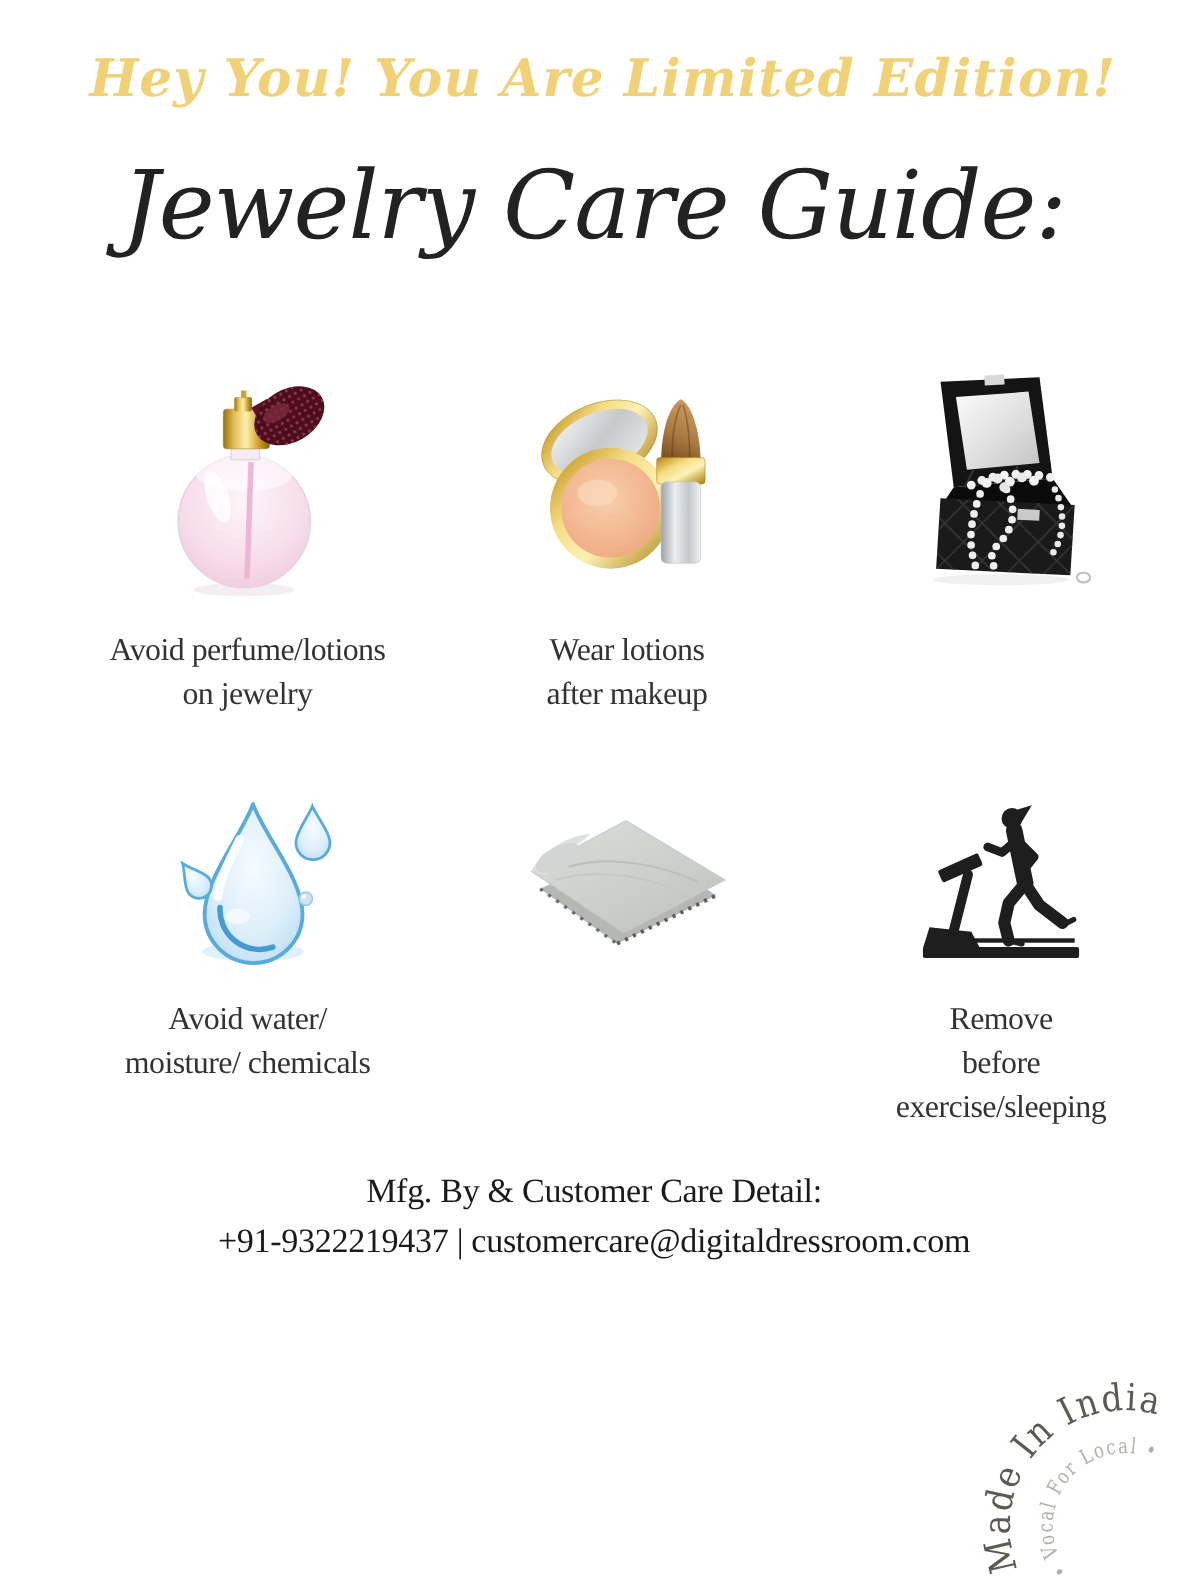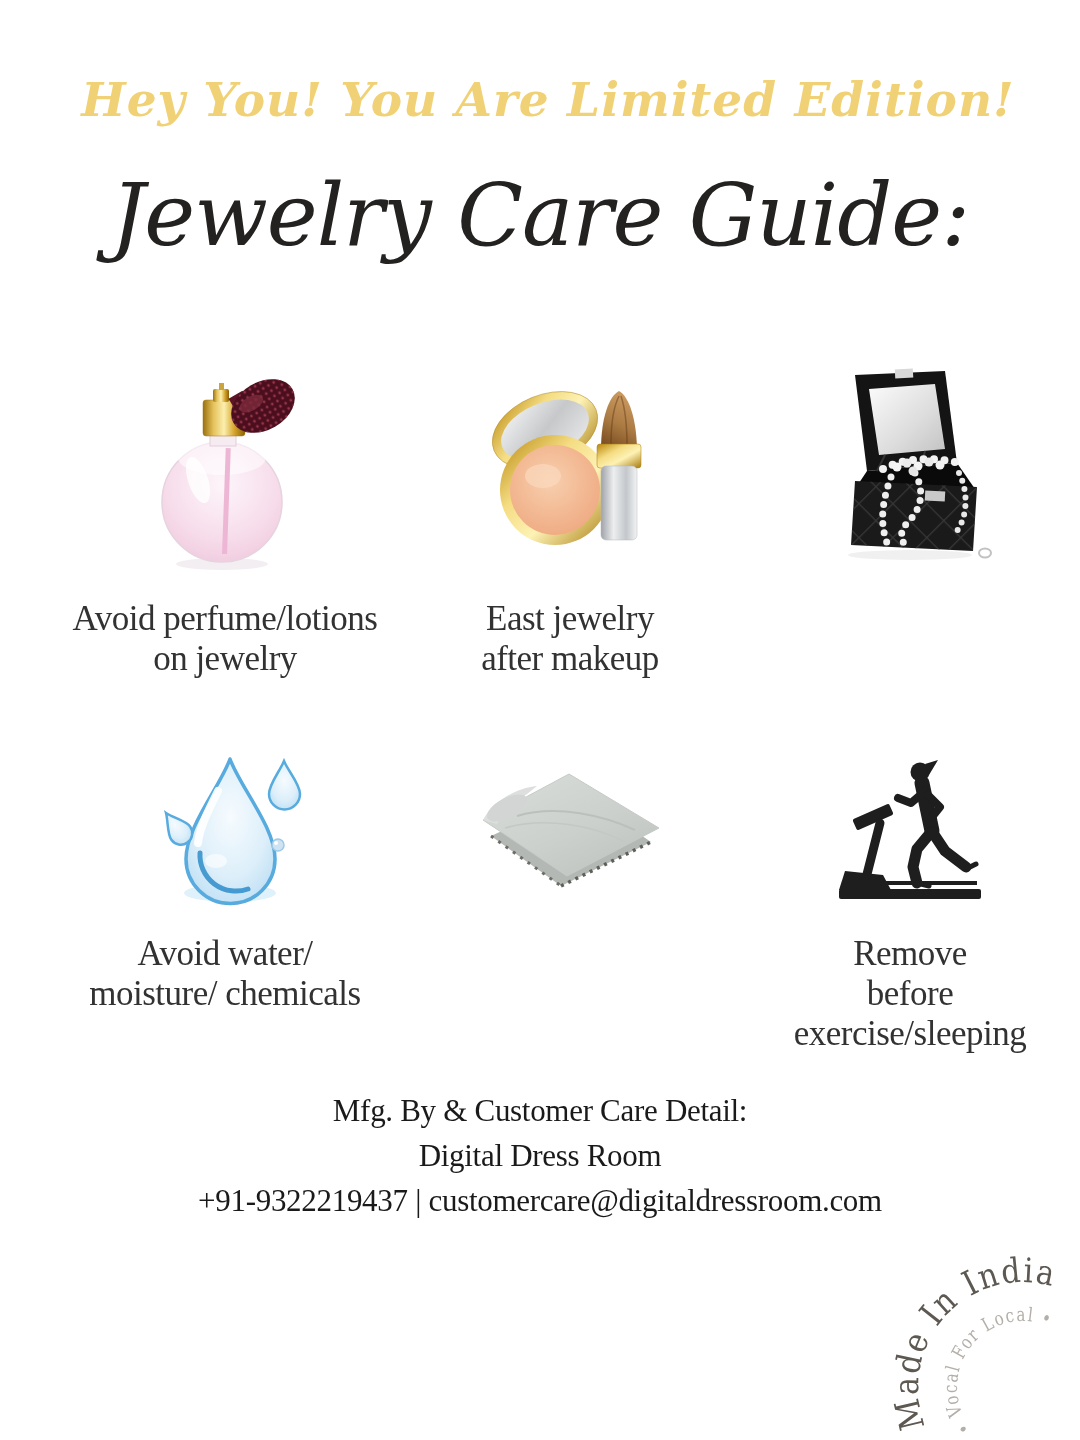--- a/index.html
+++ b/index.html
@@ -4,21 +4,21 @@
 <style>
   html,body{margin:0;padding:0;background:#ffffff;}
   .page{
     position:relative;
     width:1080px;height:1440px;
     background:#ffffff;
     overflow:hidden;
     font-family:"Liberation Serif","DejaVu Serif",serif;
   }
   .tagline{
-    padding-top:72px;
+    padding-top:44px;
     text-align:center;
     font-family:"DejaVu Serif",serif;
     font-style:italic;
     font-weight:700;
     font-size:47px;
     letter-spacing:1px;
     color:#f1d175;
     margin-left:16px;
   }
   .title{
@@ -37,21 +37,21 @@
     display:grid;
     grid-template-columns:350px 340px 340px;
     row-gap:66px;
   }
   .care-item{margin:0;display:flex;flex-direction:column;align-items:center;}
   .icon-box{height:220px;display:flex;align-items:center;justify-content:center;}
   .care-item.row2 .icon-box{height:165px;}
   .caption{
     margin-top:24px;
     text-align:center;
-    font-size:35px;
+    font-size:29px;
     line-height:40px;
     letter-spacing:-0.5px;
     color:#323232;
     white-space:pre-line;
   }
   .footer{
     margin-top:34px;
     text-align:center;
     font-size:31px;
     line-height:45px;
@@ -149,21 +149,21 @@
           </g>
           <circle cx="70" cy="106" r="55" fill="url(#g-gold2)"></circle>
           <circle cx="70" cy="106" r="45" fill="url(#g-peach)"></circle>
           <ellipse cx="58" cy="92" rx="18" ry="12" fill="#fbd9bd" opacity="0.7"></ellipse>
           <path d="M116 66 C116 34 124 12 134 7 C144 12 152 36 152 68 Z" fill="url(#g-brown)"></path>
           <path d="M126 60 C126 36 130 20 134 12 M142 62 C142 38 140 24 136 12" stroke="#5f3716" stroke-width="1.5" fill="none" opacity="0.45"></path>
           <rect x="112" y="60" width="44" height="24" rx="3" fill="url(#g-gold2)" stroke="#a87b0c" stroke-width="0.5"></rect>
           <rect x="116" y="82" width="36" height="74" rx="5" fill="url(#g-silver)" stroke="#b6babd" stroke-width="0.5"></rect>
         </svg>
       </div>
-      <figcaption class="caption">East jewelry
+      <figcaption class="caption">Wear lotions
 after makeup</figcaption>
     </figure>
 
     <figure class="care-item">
       <div class="icon-box">
         <svg width="170" height="196" viewBox="0 0 170 196">
           <defs>
             <linearGradient id="g-mirror2" x1="0" y1="0" x2="1" y2="1">
               <stop offset="0" stop-color="#fbfbfb"></stop>
                 <stop offset="0.6" stop-color="#dcdcdc"></stop>
@@ -271,21 +271,20 @@
       </div>
       <figcaption class="caption">Remove
 before
 exercise/sleeping</figcaption>
     </figure>
 
   </div>
 
   <div class="footer">
     <div>Mfg. By &amp; Customer Care Detail:</div>
-    <div>Digital Dress Room</div>
     <div>+91-9322219437 | customercare@digitaldressroom.com</div>
   </div>
 
   <svg class="stamp" viewBox="860 1230 220 210">
     <defs>
       <path id="stamp-outer-path" d="M925.7 1426.4 A105 105 0 0 1 1062.4 1289.7" fill="none"></path>
       <path id="stamp-inner-path" d="M971.7 1428.5 A66 66 0 0 1 1057 1330.4" fill="none"></path>
     </defs>
     <text font-size="34" fill="#5d5952" letter-spacing="2">
       <textPath href="#stamp-outer-path" textLength="236" lengthAdjust="spacingAndGlyphs">Made In India</textPath>

